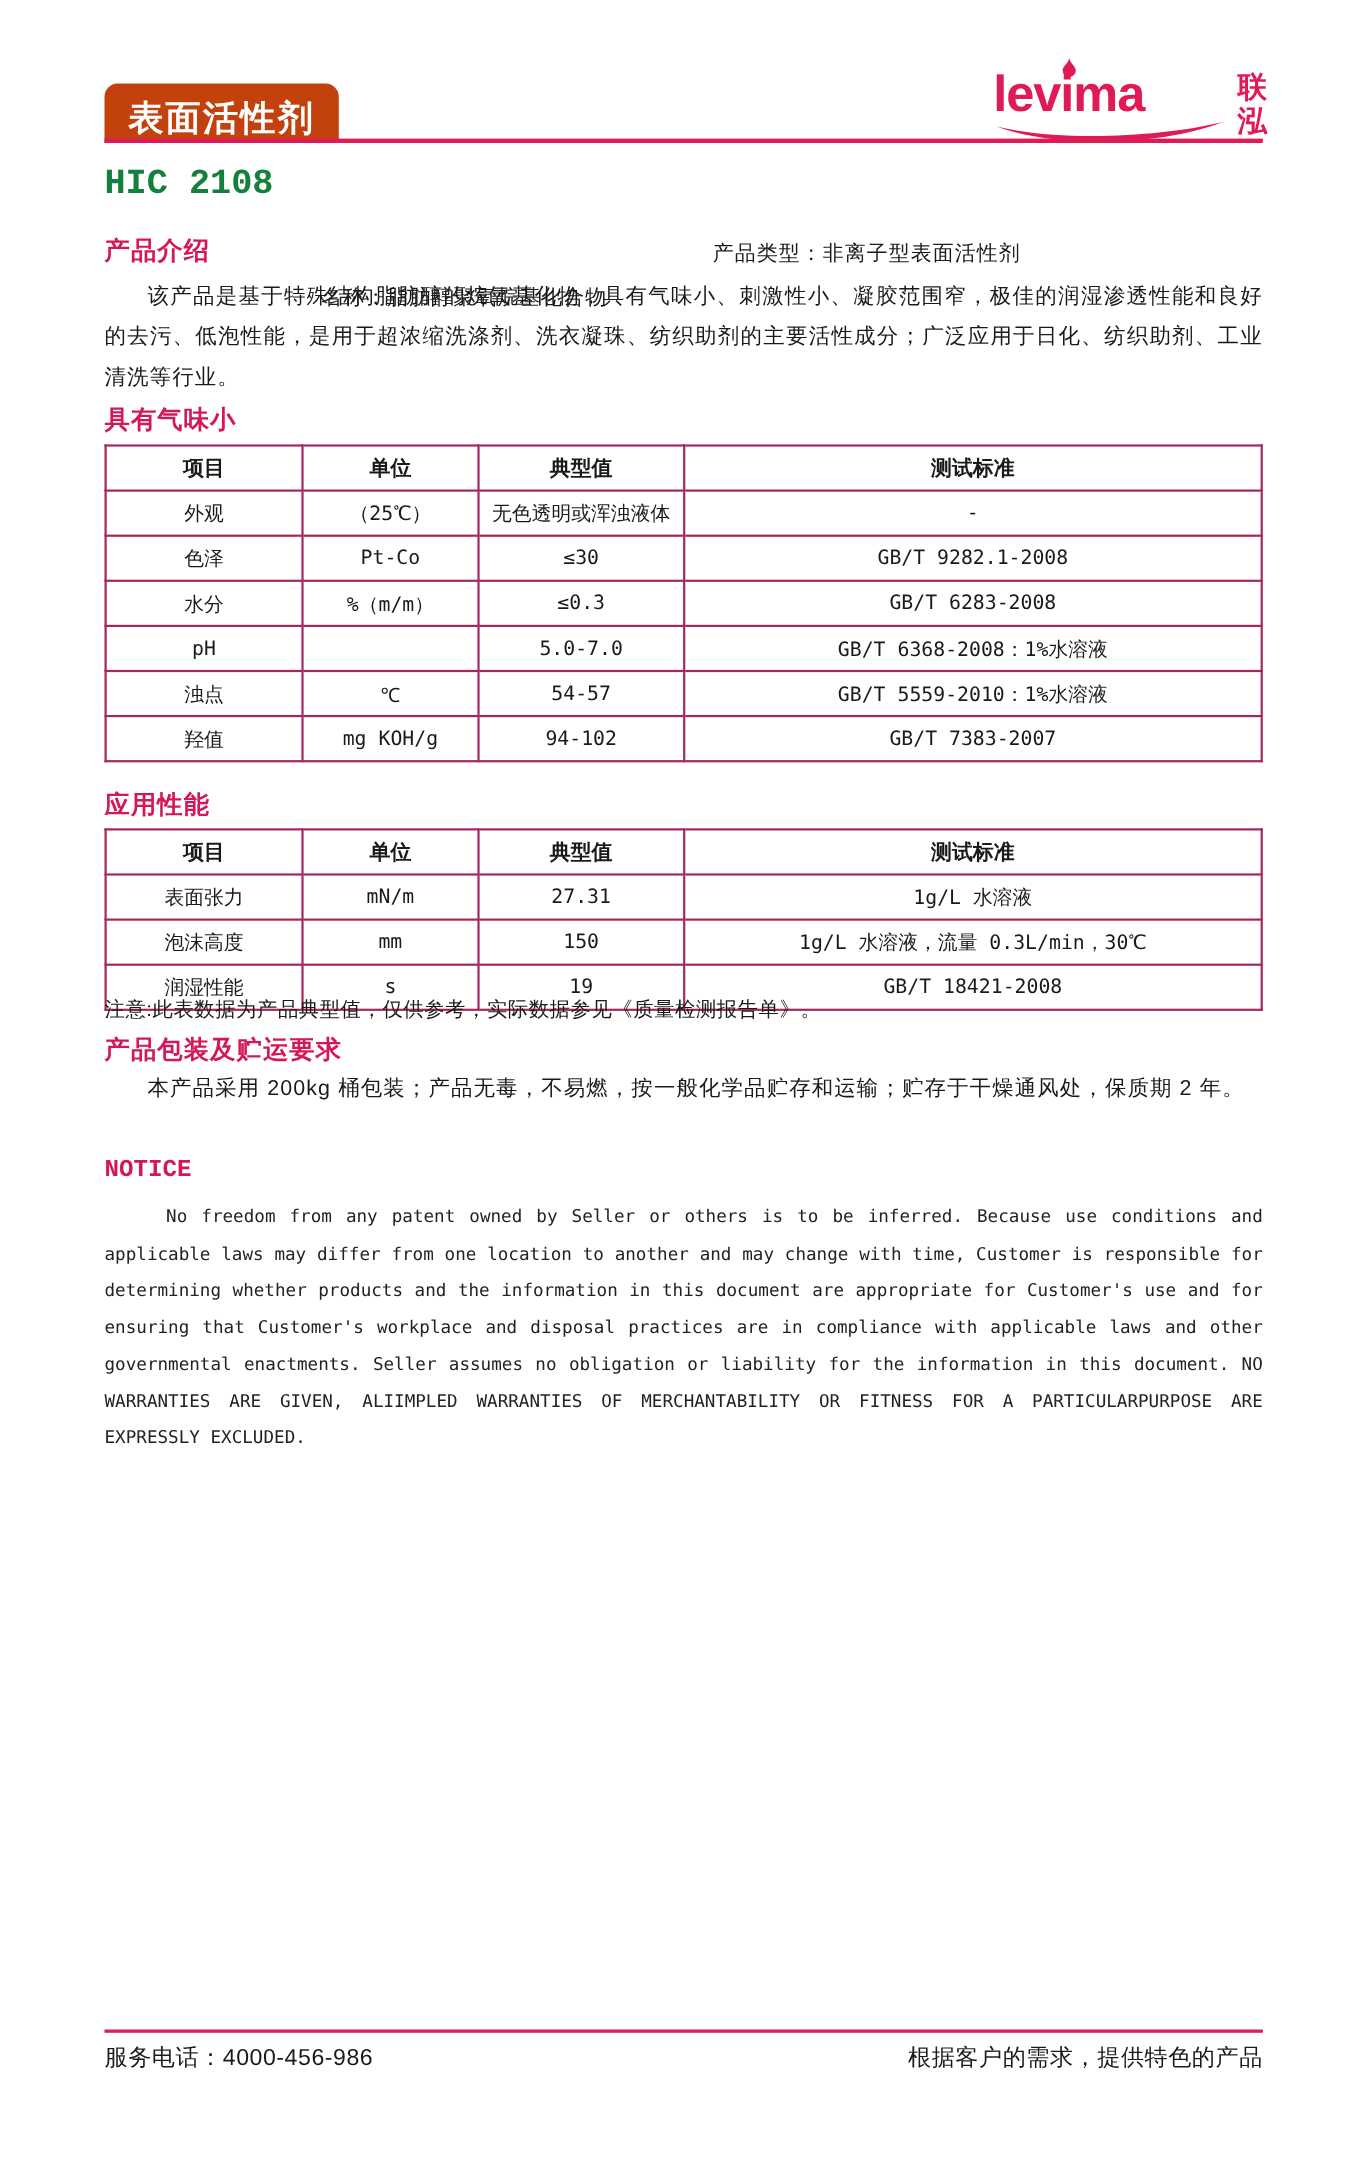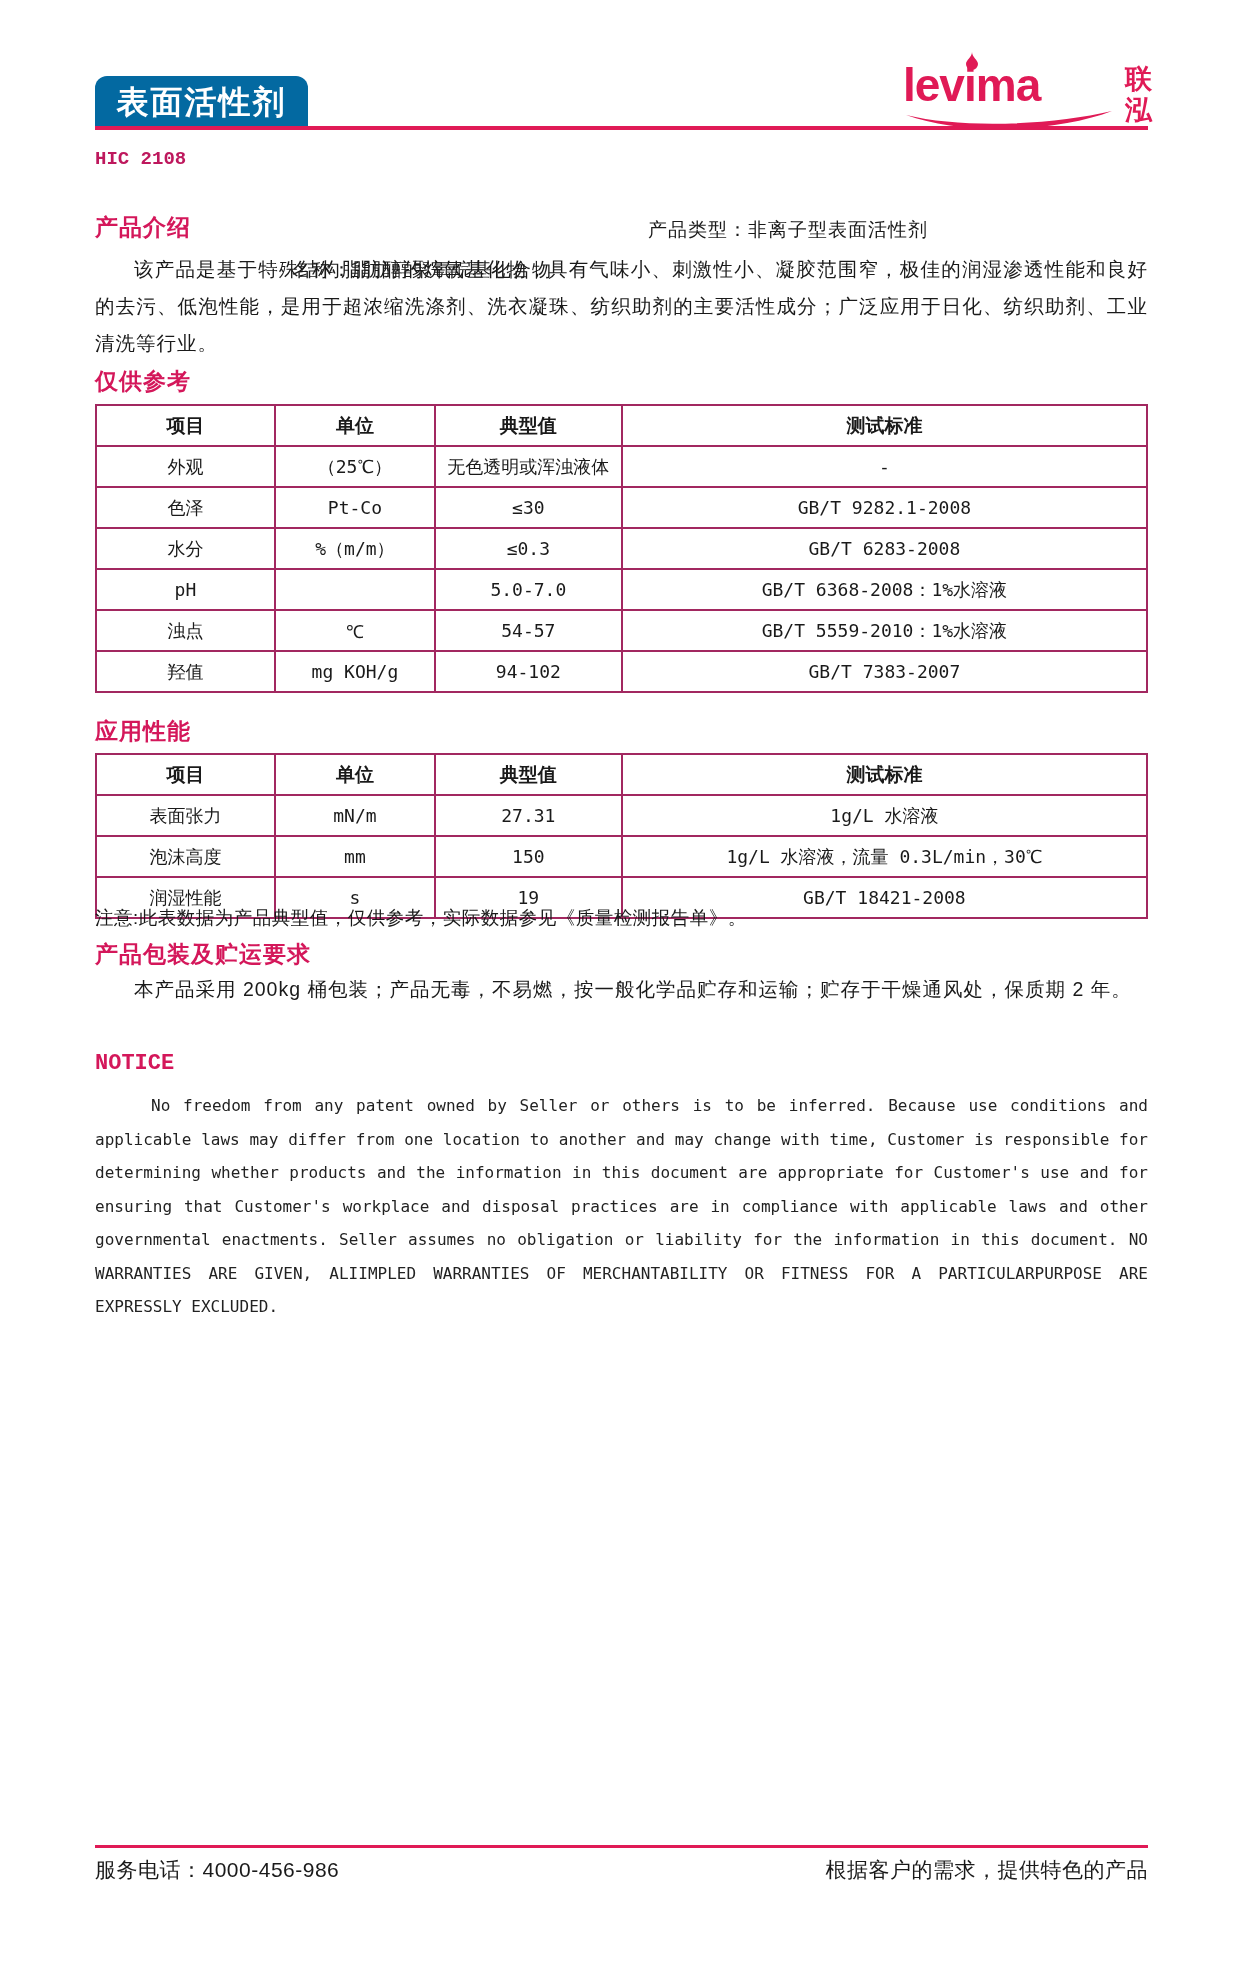--- a/index.html
+++ b/index.html
@@ -1,37 +1,37 @@
 <!DOCTYPE html>
 <html><head>
 <meta charset="utf-8">
 <style>
   html,body{margin:0;padding:0;background:#ffffff;}
   .page{position:relative;width:1241px;height:1977px;background:#ffffff;
         font-family:"Liberation Sans",sans-serif;color:#1a1a1a;overflow:hidden;}
 
   
   .banner-tab{position:absolute;left:95px;top:76px;width:213px;height:54px;
-              background:#0369a1;border-radius:12px 12px 0 0;
-              display:flex;align-items:center;justify-content:center;}
+              background:#c2410c;border-radius:12px 12px 0 0;
+              display:flex;align-items:flex-end;justify-content:center;}
   .banner-tab span{color:#ffffff;font-size:32px;font-weight:700;letter-spacing:2px;}
   .banner-rule{position:absolute;left:95px;top:126px;width:1053px;height:4px;background:#e01a56;}
 
   
   .logo{position:absolute;left:903px;top:62px;display:flex;align-items:flex-start;gap:10px;}
   .logo-word-wrap{position:relative;}
   .logo-word{color:#e01a56;font-size:46px;font-weight:800;letter-spacing:-1px;line-height:1;display:block;}
   .logo-drop{position:absolute;left:62px;top:-10px;}
   .logo-drop path{fill:#e01a56;}
   .logo-swoosh{display:block;margin-top:1px;}
   .logo-swoosh path{fill:#e01a56;}
   .logo-cjk{color:#e01a56;font-size:27px;font-weight:700;width:30px;line-height:1.15;
             word-break:break-all;margin-top:2px;}
 
-  .product-code{position:absolute;left:95px;top:148px;color:#be185d;font-size:19px;
+  .product-code{position:absolute;left:95px;top:148px;color:#15803d;font-size:32px;
                 font-weight:700;font-family:"Liberation Mono",monospace;}
 
   .section-heading{position:absolute;color:#d4175a;font-weight:700;font-size:23px;letter-spacing:1px;}
   .intro-heading{left:95px;top:212px;}
   .intro-name{position:absolute;left:292px;top:217px;font-size:19px;letter-spacing:1px;margin-top:40px;}
   .intro-type{position:absolute;left:648px;top:217px;font-size:19px;letter-spacing:1px;}
   .intro-desc{position:absolute;left:95px;top:251px;width:1053px;font-size:19.5px;line-height:37px;
               text-align:justify;text-indent:2em;letter-spacing:1px;}
 
   .tech-heading{left:95px;top:366px;}
@@ -85,21 +85,21 @@
     <div class="logo-cjk">联泓</div>
   </div>
 
   <div class="product-code">HIC 2108</div>
 
   <div class="section-heading intro-heading">产品介绍</div>
   <div class="intro-name">名称：脂肪醇聚氧烷基化合物</div>
   <div class="intro-type">产品类型：非离子型表面活性剂</div>
   <div class="intro-desc">该产品是基于特殊结构脂肪醇的烷氧基化物，具有气味小、刺激性小、凝胶范围窄，极佳的润湿渗透性能和良好的去污、低泡性能，是用于超浓缩洗涤剂、洗衣凝珠、纺织助剂的主要活性成分；广泛应用于日化、纺织助剂、工业清洗等行业。</div>
 
-  <div class="section-heading tech-heading">仅供参考</div>
+  <div class="section-heading tech-heading">具有气味小</div>
   <table id="tech-table" class="spec-table">
       <thead>
         <tr>
           <th>项目</th>
           <th>单位</th>
           <th>典型值</th>
           <th>测试标准</th>
         </tr>
       </thead>
       <tbody>

